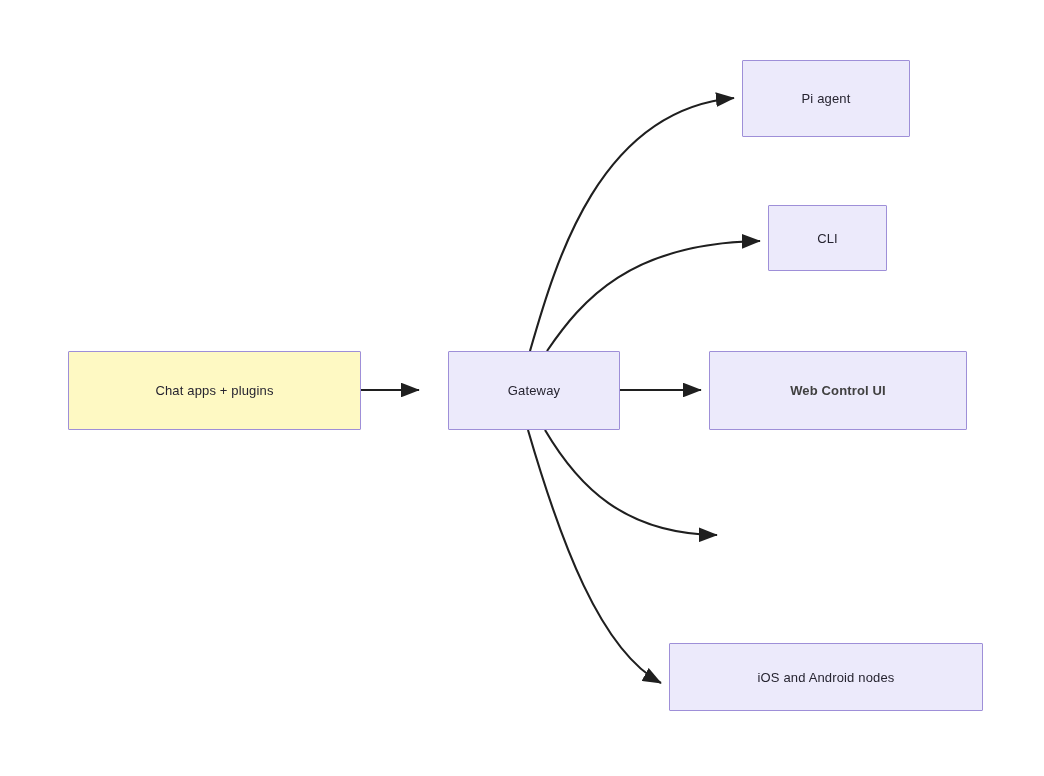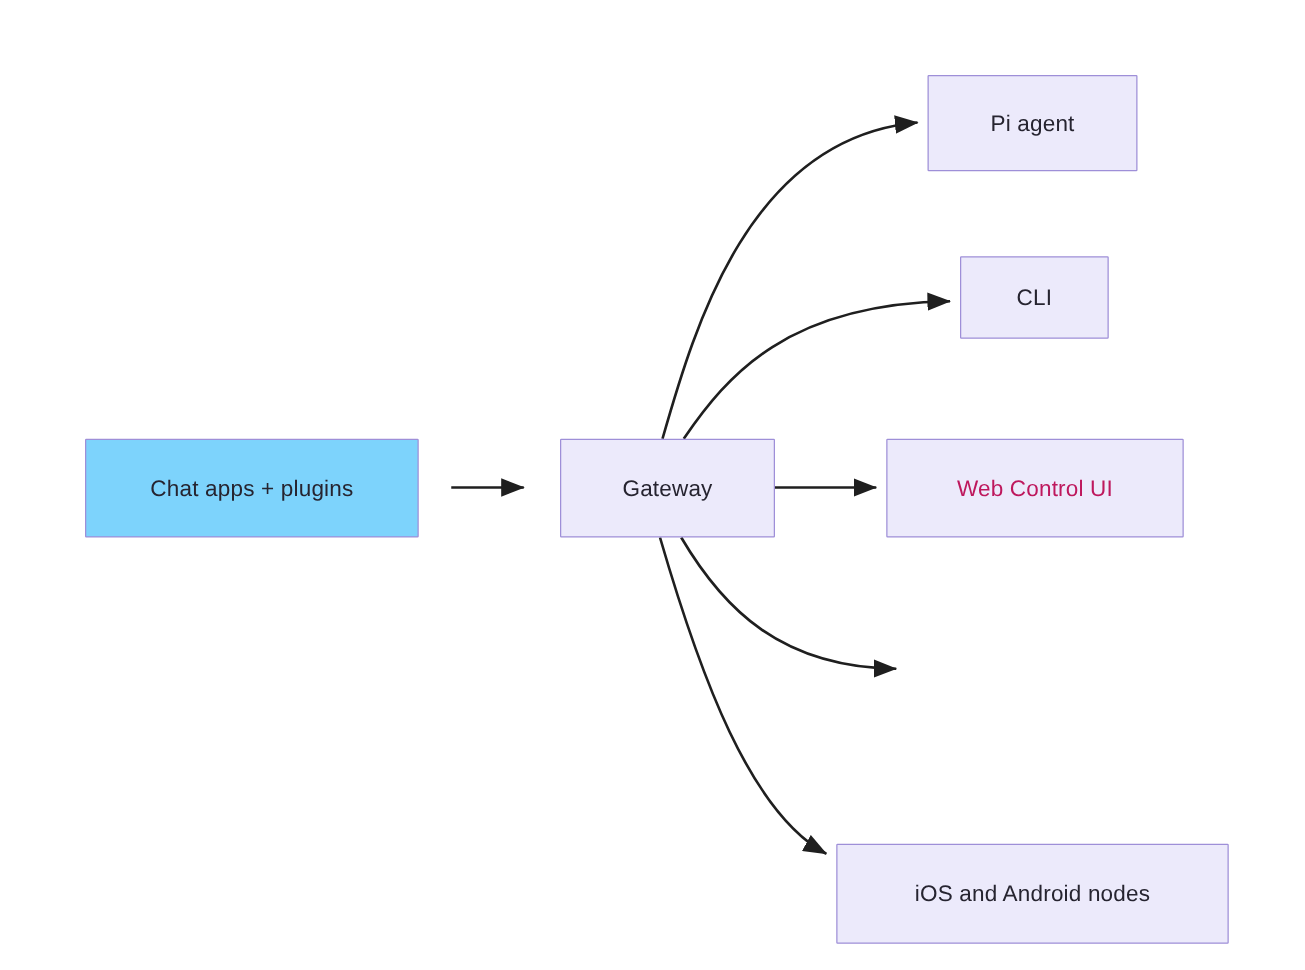--- a/index.html
+++ b/index.html
@@ -29,21 +29,21 @@
   .node {
     position: absolute;
     box-sizing: border-box;
     background: #ECEAFB;
     border: 1.6px solid #9E8FD8;
     border-radius: 1px;
     display: flex;
     align-items: center;
     justify-content: center;
     color: #262430;
-    font-size: 18px;
+    font-size: 13px;
     font-family: "Liberation Sans", sans-serif;
     font-weight: 400;
     letter-spacing: 0.15px;
     white-space: nowrap;
     z-index: 2;
   }
   .node-label {
     display: block;
     line-height: 1;
   }
@@ -66,38 +66,38 @@
 
     <path class="edge" fill="none" stroke="#1F1F1F" stroke-width="2.1" marker-end="url(#arrowhead)" d="M 547 351 C 582 300 630 243 760 241"></path>
 
     <path class="edge" fill="none" stroke="#1F1F1F" stroke-width="2.1" marker-end="url(#arrowhead)" d="M 599 390 L 701 390"></path>
 
     <path class="edge" fill="none" stroke="#1F1F1F" stroke-width="2.1" marker-end="url(#arrowhead)" d="M 545 430 C 578 486 624 534 717 535"></path>
 
     <path class="edge" fill="none" stroke="#1F1F1F" stroke-width="2.1" marker-end="url(#arrowhead)" d="M 528 430 C 560 540 600 650 661 683"></path>
   </svg>
 
-  <div class="node" id="node-chat-apps" style="left: 68px; top: 351px; width: 267px; height: 79px; background: #7dd3fc; border-color: rgb(158, 143, 216); color: rgb(38, 36, 48);">
+  <div class="node" id="node-chat-apps" style="left: 68px; top: 351px; width: 293px; height: 79px; background: #fef9c3; border-color: rgb(158, 143, 216); color: rgb(38, 36, 48);">
     <span class="node-label">Chat apps + plugins</span>
   </div>
 
   <div class="node" id="node-gateway" style="left: 448px; top: 351px; width: 172px; height: 79px; background: rgb(236, 234, 251); border-color: rgb(158, 143, 216); color: rgb(38, 36, 48);">
     <span class="node-label">Gateway</span>
   </div>
 
   <div class="node" id="node-pi-agent" style="left: 742px; top: 60px; width: 168px; height: 77px; background: rgb(236, 234, 251); border-color: rgb(158, 143, 216); color: rgb(38, 36, 48);">
     <span class="node-label">Pi agent</span>
   </div>
 
   <div class="node" id="node-cli" style="left: 768px; top: 205px; width: 119px; height: 66px; background: rgb(236, 234, 251); border-color: rgb(158, 143, 216); color: rgb(38, 36, 48);">
     <span class="node-label">CLI</span>
   </div>
 
-  <div class="node" id="node-web-control-ui" style="left: 709px; top: 351px; width: 238px; height: 79px; background: rgb(236, 234, 251); border-color: rgb(158, 143, 216); color: #be185d;">
+  <div class="node" id="node-web-control-ui" style="left: 709px; top: 351px; width: 258px; height: 79px; background: rgb(236, 234, 251); border-color: rgb(158, 143, 216); color: #404040; font-weight: bold;">
     <span class="node-label">Web Control UI</span>
   </div>
 
 
-  <div class="node" id="node-mobile-nodes" style="left: 669px; top: 643px; width: 314px; height: 80px; background: rgb(236, 234, 251); border-color: rgb(158, 143, 216); color: rgb(38, 36, 48); margin-top: 32px;">
+  <div class="node" id="node-mobile-nodes" style="left: 669px; top: 643px; width: 314px; height: 68px; background: rgb(236, 234, 251); border-color: rgb(158, 143, 216); color: rgb(38, 36, 48);">
     <span class="node-label">iOS and Android nodes</span>
   </div>
 
 </div>
 
 </body></html>

